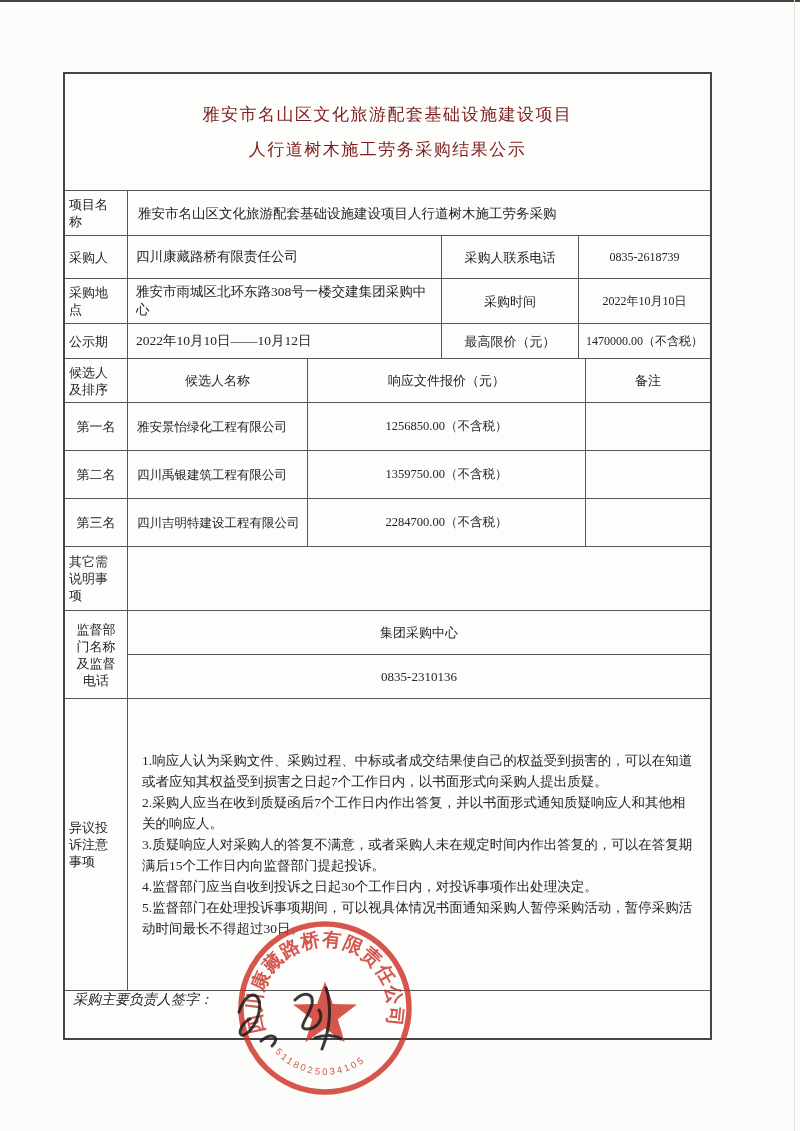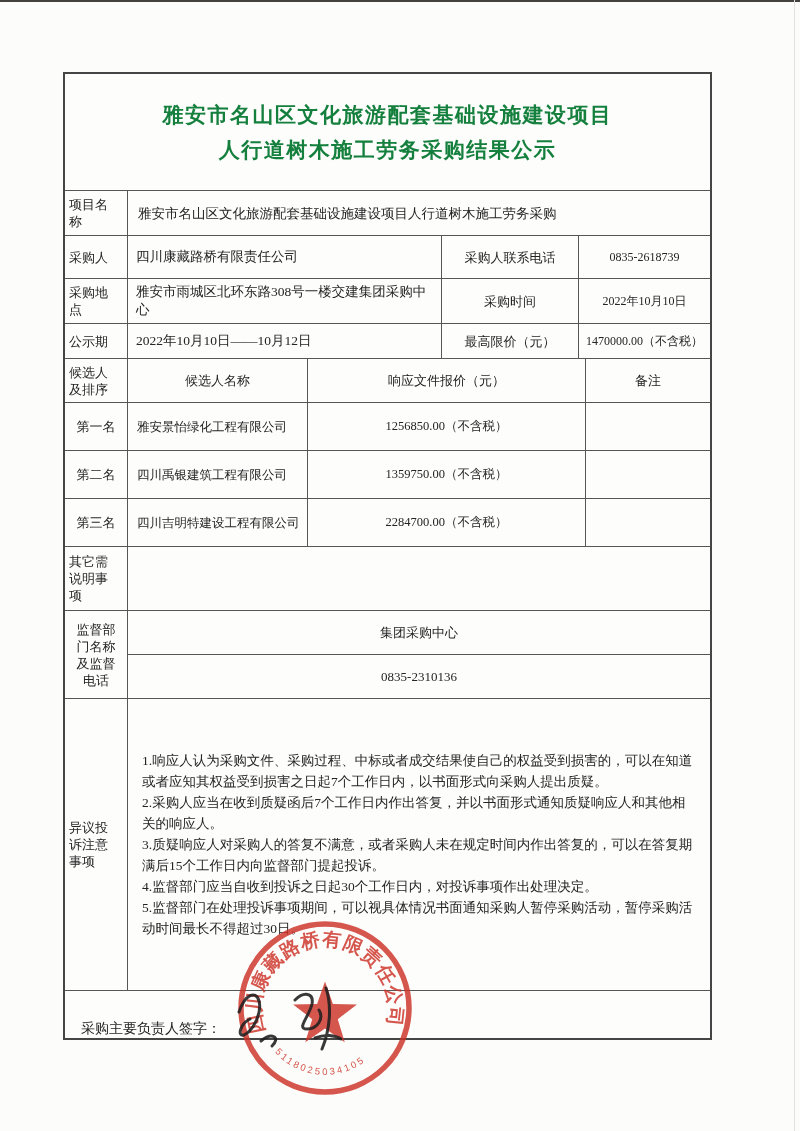--- a/index.html
+++ b/index.html
@@ -13,22 +13,22 @@
   .scan-right-edge{position:absolute;top:0;right:5px;bottom:0;width:1px;background:#e4e3df;}
 
   .doc-table{
     position:absolute;left:63px;top:72px;width:645px;
     border:2px solid #454545;background:#fdfdfc;
   }
   .row{display:flex;box-sizing:border-box;border-top:1.5px solid #565656;}
   .row-title{
     height:116px;border-top:none;
     display:flex;flex-direction:column;justify-content:center;align-items:center;
-    text-align:center;font-weight:bold;font-size:21px;line-height:35px;letter-spacing:1.5px;
-    color:#15803d;font-family:"Liberation Sans","DejaVu Sans",sans-serif;
+    text-align:center;font-weight:normal;font-size:17px;line-height:35px;letter-spacing:1.5px;
+    color:#7f1d1d;font-family:"Liberation Sans","DejaVu Sans",sans-serif;
   }
   .cell{
     display:flex;align-items:center;box-sizing:border-box;
     border-left:1.5px solid #565656;font-size:13px;line-height:17px;
   }
   .cell:first-child{border-left:none;}
   .c-label{width:62px;padding:2px 13px 2px 4px;}
   .c-label-center{width:62px;padding:2px 8px;justify-content:center;text-align:center;}
   .c-v1{width:314px;padding:2px 8px;font-size:13.5px;line-height:18px;}
   .c-l2{width:137px;justify-content:center;text-align:center;padding:2px 4px;}
@@ -47,21 +47,21 @@
 
   .sup-col{flex:1;display:flex;flex-direction:column;border-left:1.5px solid #565656;box-sizing:border-box;}
   .sup-sub{flex:1;display:flex;align-items:center;justify-content:center;font-size:13px;}
   .sup-sub + .sup-sub{border-top:1.5px solid #565656;}
 
   .c-obj{
     flex:1;border-left:1.5px solid #565656;box-sizing:border-box;
     display:flex;flex-direction:column;justify-content:center;
     padding:10px 14px;font-size:13.5px;line-height:21px;
   }
-  .row-sign{height:48px;align-items:flex-end;padding-left:16px;font-size:14px;}
+  .row-sign{height:48px;align-items:flex-start;padding-left:8px;font-size:14px;font-style:italic;}
 
   .seal-svg{position:absolute;left:228px;top:911px;width:194px;height:194px;z-index:5;pointer-events:none;}
 </style>
 </head>
 <body>
 
 <div class="page">
   <div class="scan-top-edge"></div>
   <div class="scan-right-edge"></div>
 

